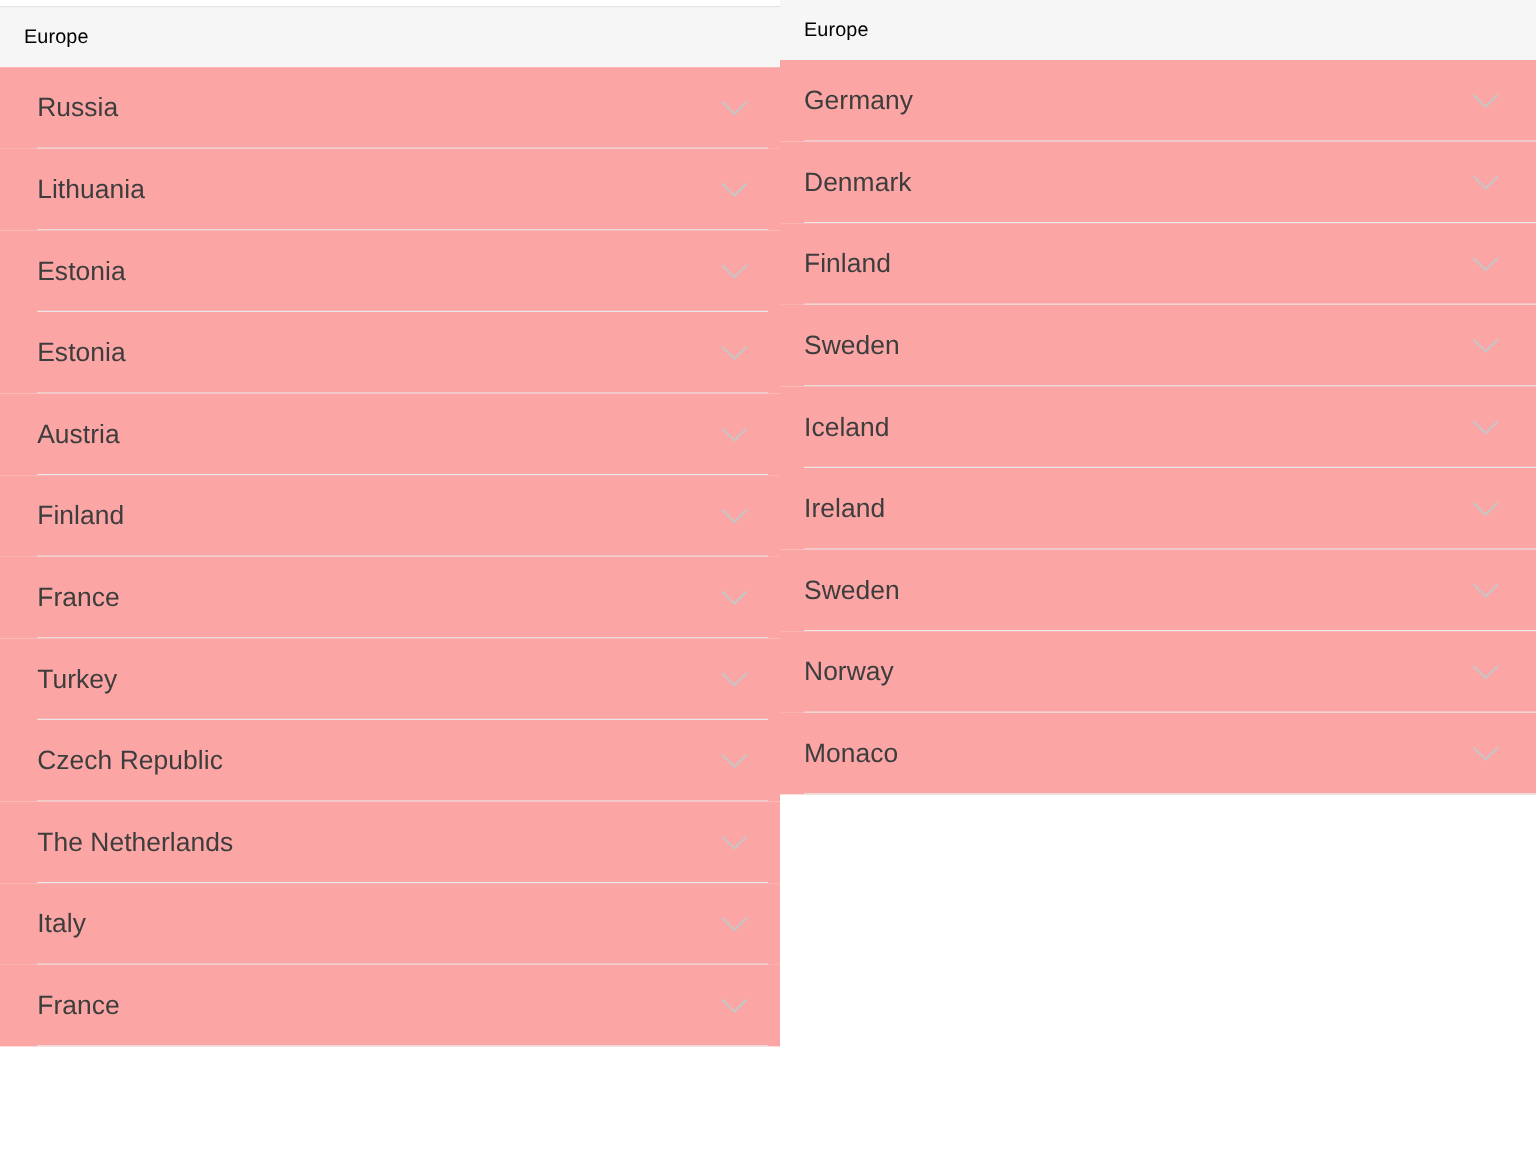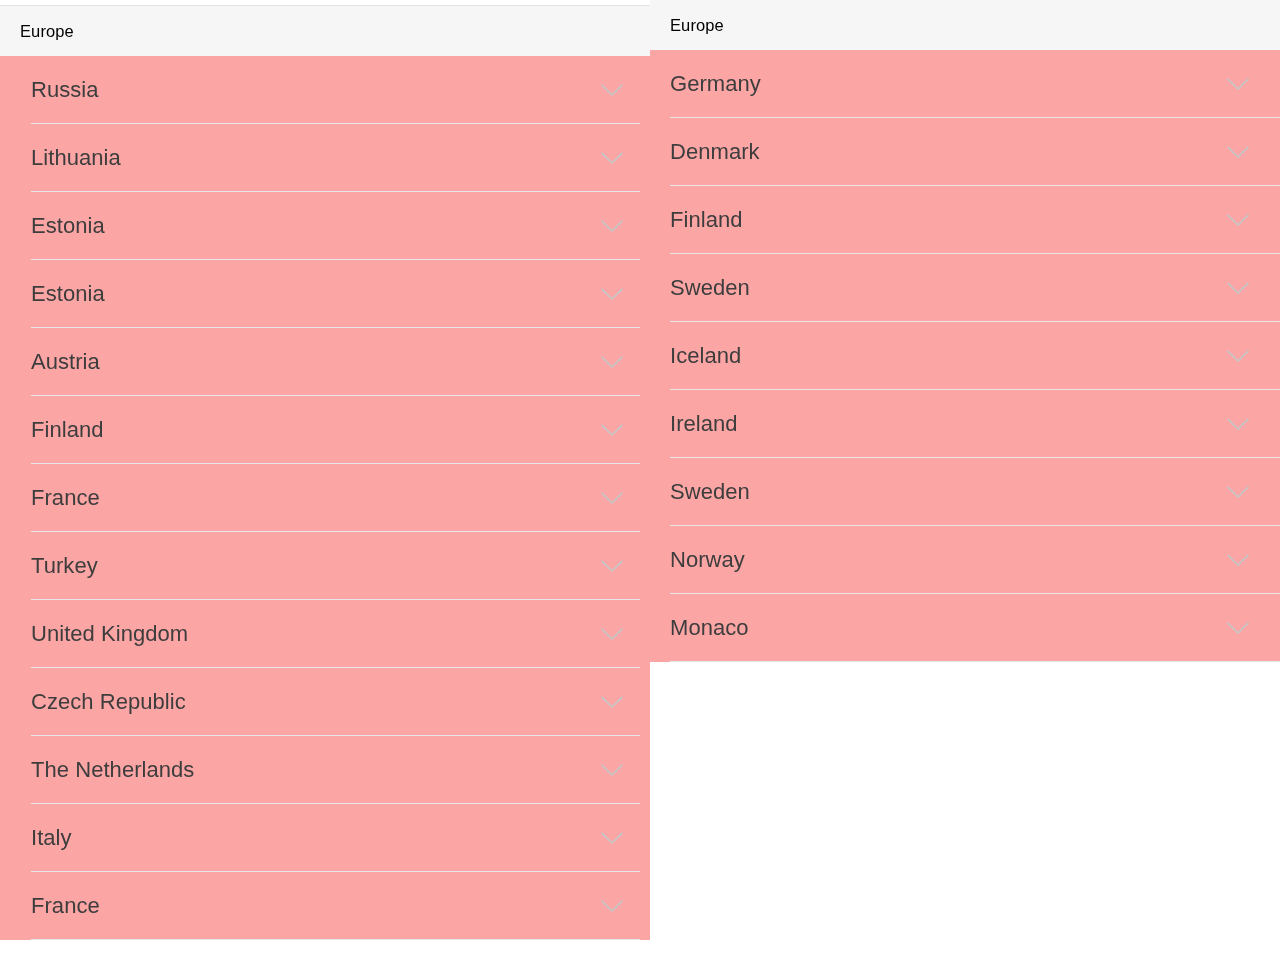--- a/index.html
+++ b/index.html
@@ -216,30 +216,20 @@
             <span class="country-name">Turkey</span>
             <span class="chevron-slot">
               <span class="chevron-down-icon">
                 <svg viewBox="0 0 22 13" fill="none" xmlns="http://www.w3.org/2000/svg" aria-hidden="true">
                   <path d="M1.2 1.4 L11 11 L20.8 1.4" stroke="currentColor" stroke-width="1.7" stroke-linecap="round" stroke-linejoin="round"></path>
                 </svg>
               </span>
             </span>
           </li>
           <li class="country-row">
-            <span class="country-name">United Kingdom</span>
-            <span class="chevron-slot">
-              <span class="chevron-down-icon">
-                <svg viewBox="0 0 22 13" fill="none" xmlns="http://www.w3.org/2000/svg" aria-hidden="true">
-                  <path d="M1.2 1.4 L11 11 L20.8 1.4" stroke="currentColor" stroke-width="1.7" stroke-linecap="round" stroke-linejoin="round"></path>
-                </svg>
-              </span>
-            </span>
-          </li>
-          <li class="country-row">
             <span class="country-name">Czech Republic</span>
             <span class="chevron-slot">
               <span class="chevron-down-icon">
                 <svg viewBox="0 0 22 13" fill="none" xmlns="http://www.w3.org/2000/svg" aria-hidden="true">
                   <path d="M1.2 1.4 L11 11 L20.8 1.4" stroke="currentColor" stroke-width="1.7" stroke-linecap="round" stroke-linejoin="round"></path>
                 </svg>
               </span>
             </span>
           </li>
           <li class="country-row">

